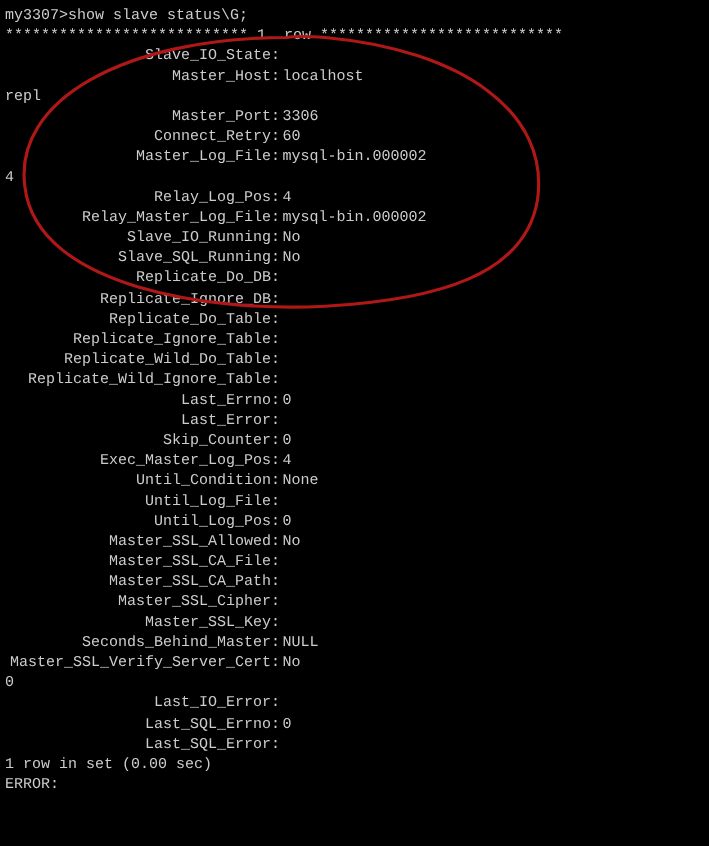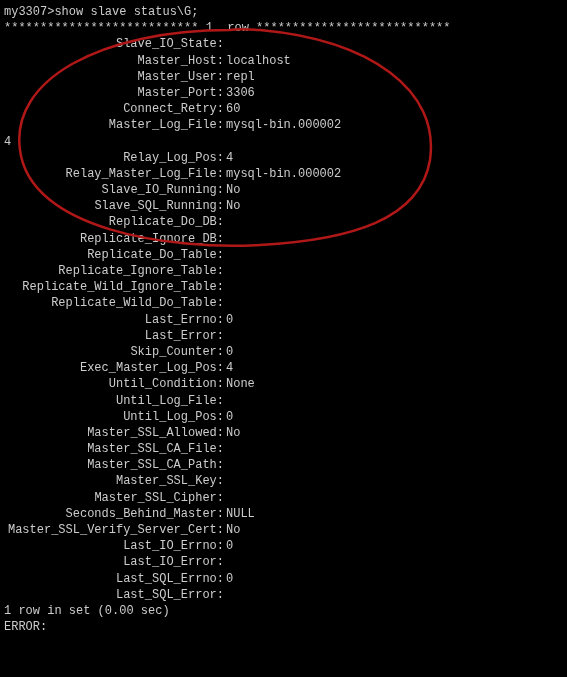--- a/index.html
+++ b/index.html
@@ -47,21 +47,20 @@
 <div id="fields">
     <div class="kv">
       <span class="key">Slave_IO_State:</span>
       <span class="val"> </span>
     </div>
     <div class="kv">
       <span class="key">Master_Host:</span>
       <span class="val"> localhost</span>
     </div>
     <div class="kv">
-      <span class="key">Master_User:</span>
       <span class="val"> repl</span>
     </div>
     <div class="kv">
       <span class="key">Master_Port:</span>
       <span class="val"> 3306</span>
     </div>
     <div class="kv">
       <span class="key">Connect_Retry:</span>
       <span class="val"> 60</span>
     </div>
@@ -98,25 +97,25 @@
     </div>
     <div class="kv">
       <span class="key">Replicate_Do_Table:</span>
       <span class="val"> </span>
     </div>
     <div class="kv">
       <span class="key">Replicate_Ignore_Table:</span>
       <span class="val"> </span>
     </div>
     <div class="kv">
+      <span class="key">Replicate_Wild_Do_Table:</span>
+      <span class="val"> </span>
+    </div>
+    <div class="kv">
       <span class="key">Replicate_Wild_Ignore_Table:</span>
-      <span class="val"> </span>
-    </div>
-    <div class="kv">
-      <span class="key">Replicate_Wild_Do_Table:</span>
       <span class="val"> </span>
     </div>
     <div class="kv">
       <span class="key">Last_Errno:</span>
       <span class="val"> 0</span>
     </div>
     <div class="kv">
       <span class="key">Last_Error:</span>
       <span class="val"> </span>
     </div>
@@ -146,37 +145,36 @@
     </div>
     <div class="kv">
       <span class="key">Master_SSL_CA_File:</span>
       <span class="val"> </span>
     </div>
     <div class="kv">
       <span class="key">Master_SSL_CA_Path:</span>
       <span class="val"> </span>
     </div>
     <div class="kv">
+      <span class="key">Master_SSL_Cipher:</span>
+      <span class="val"> </span>
+    </div>
+    <div class="kv">
       <span class="key">Master_SSL_Key:</span>
-      <span class="val"> </span>
-    </div>
-    <div class="kv">
-      <span class="key">Master_SSL_Cipher:</span>
       <span class="val"> </span>
     </div>
     <div class="kv">
       <span class="key">Seconds_Behind_Master:</span>
       <span class="val"> NULL</span>
     </div>
     <div class="kv">
       <span class="key">Master_SSL_Verify_Server_Cert:</span>
       <span class="val"> No</span>
     </div>
     <div class="kv">
-      <span class="key">Last_IO_Errno:</span>
       <span class="val"> 0</span>
     </div>
     <div class="kv">
       <span class="key">Last_IO_Error:</span>
       <span class="val"> </span>
     </div>
     <div class="kv">
       <span class="key">Last_SQL_Errno:</span>
       <span class="val"> 0</span>
     </div>

